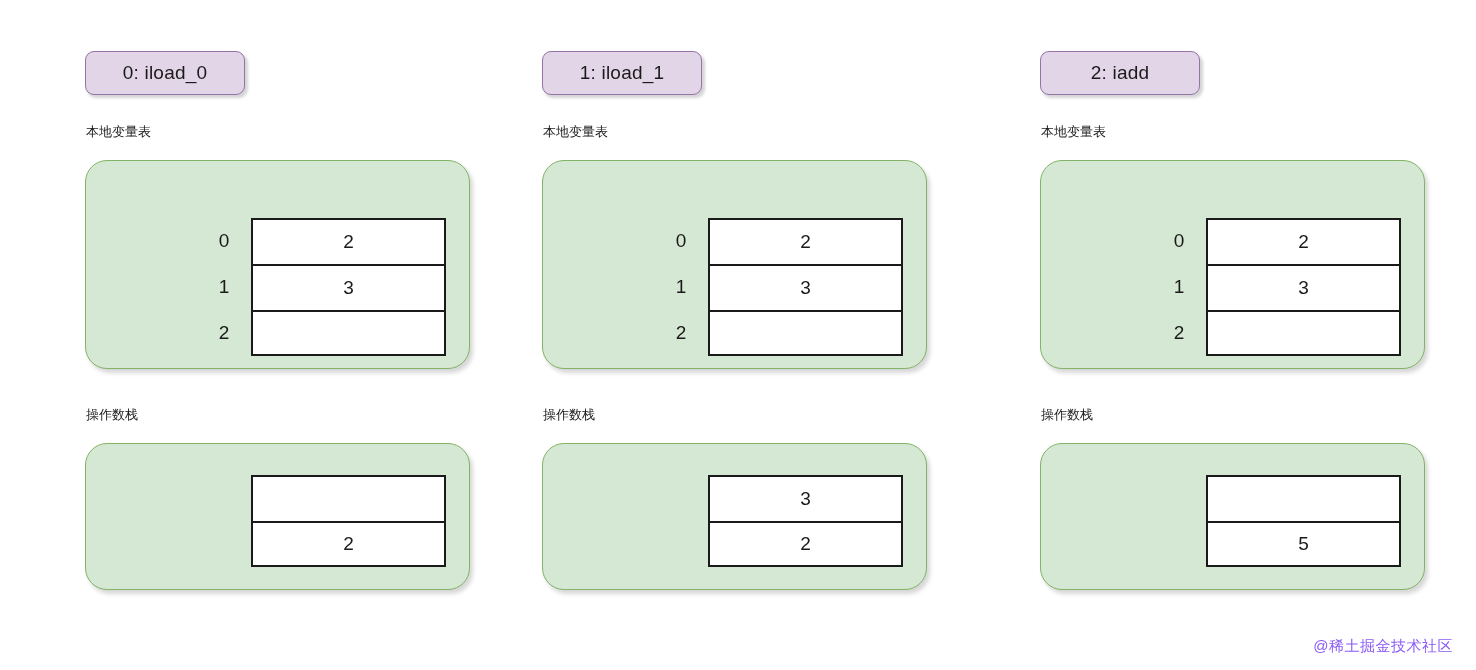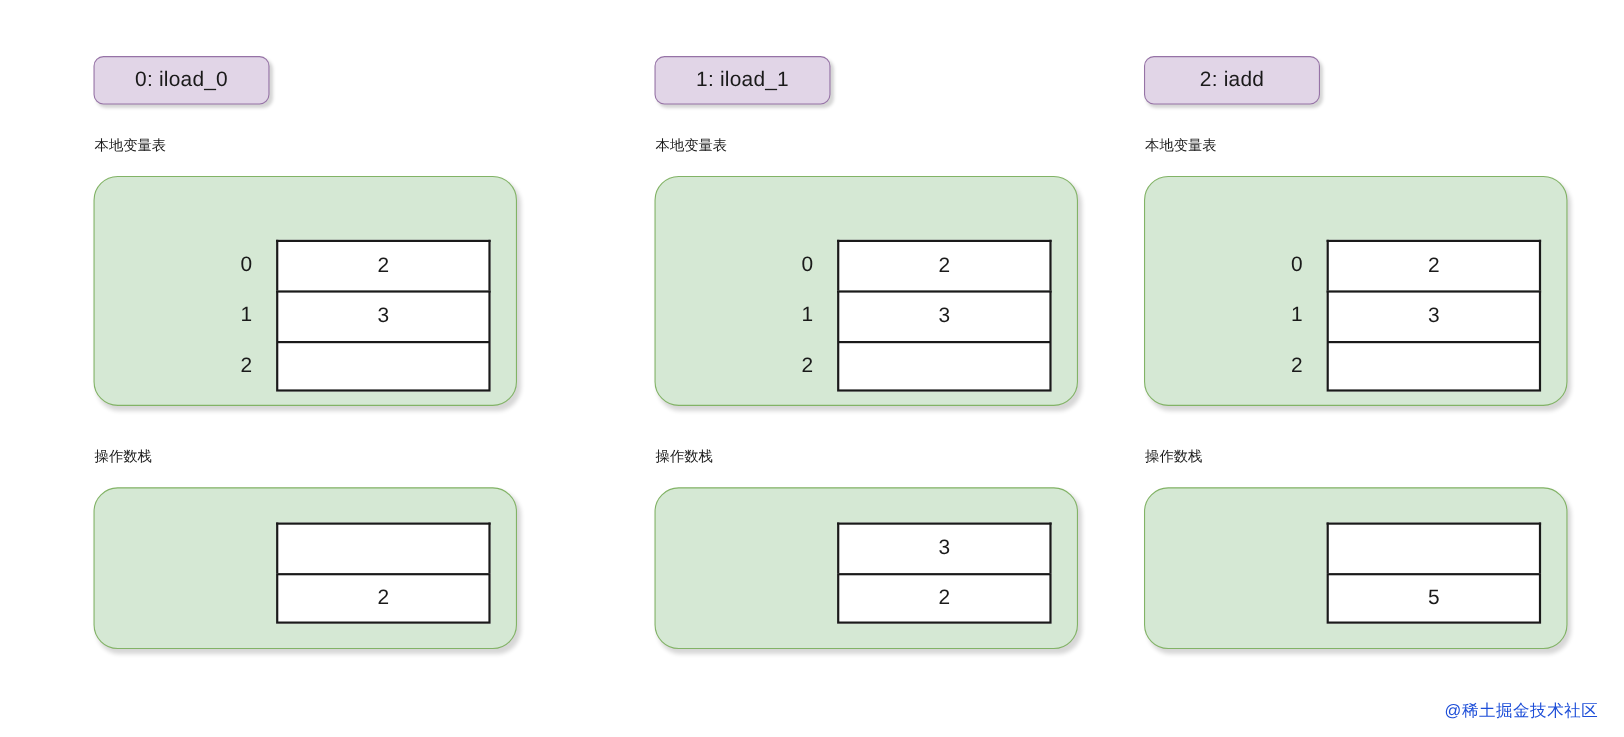--- a/index.html
+++ b/index.html
@@ -156,21 +156,21 @@
   .stack-row:last-child .stack-cell {
     border-bottom-width: 2px;
   }
 
   
   .watermark {
     position: absolute;
     right: 23px;
     bottom: 14px;
     font-size: 15px;
-    color: #1d4ed8;
+    color: #8b5cf6;
     letter-spacing: 0.5px;
     white-space: nowrap;
   }
 </style>
 </head>
 <body>
 
 <div id="stage">
 
   <div class="column" style="left:85px;">
@@ -202,21 +202,21 @@
         <div class="stack-row">
           <span class="stack-cell"></span>
         </div>
         <div class="stack-row">
           <span class="stack-cell">2</span>
         </div>
       </div>
     </div>
   </div>
 
-  <div class="column" style="left:595px;text-decoration:underline;">
+  <div class="column" style="left:542px;text-decoration:underline;">
     <div class="badge">1: iload_1</div>
 
     <div class="section-label label-locals">本地变量表</div>
 
     <div class="panel panel-locals">
       <div class="locals-rows">
         <div class="locals-row">
           <span class="idx">0</span>
           <span class="cell">2</span>
         </div>

